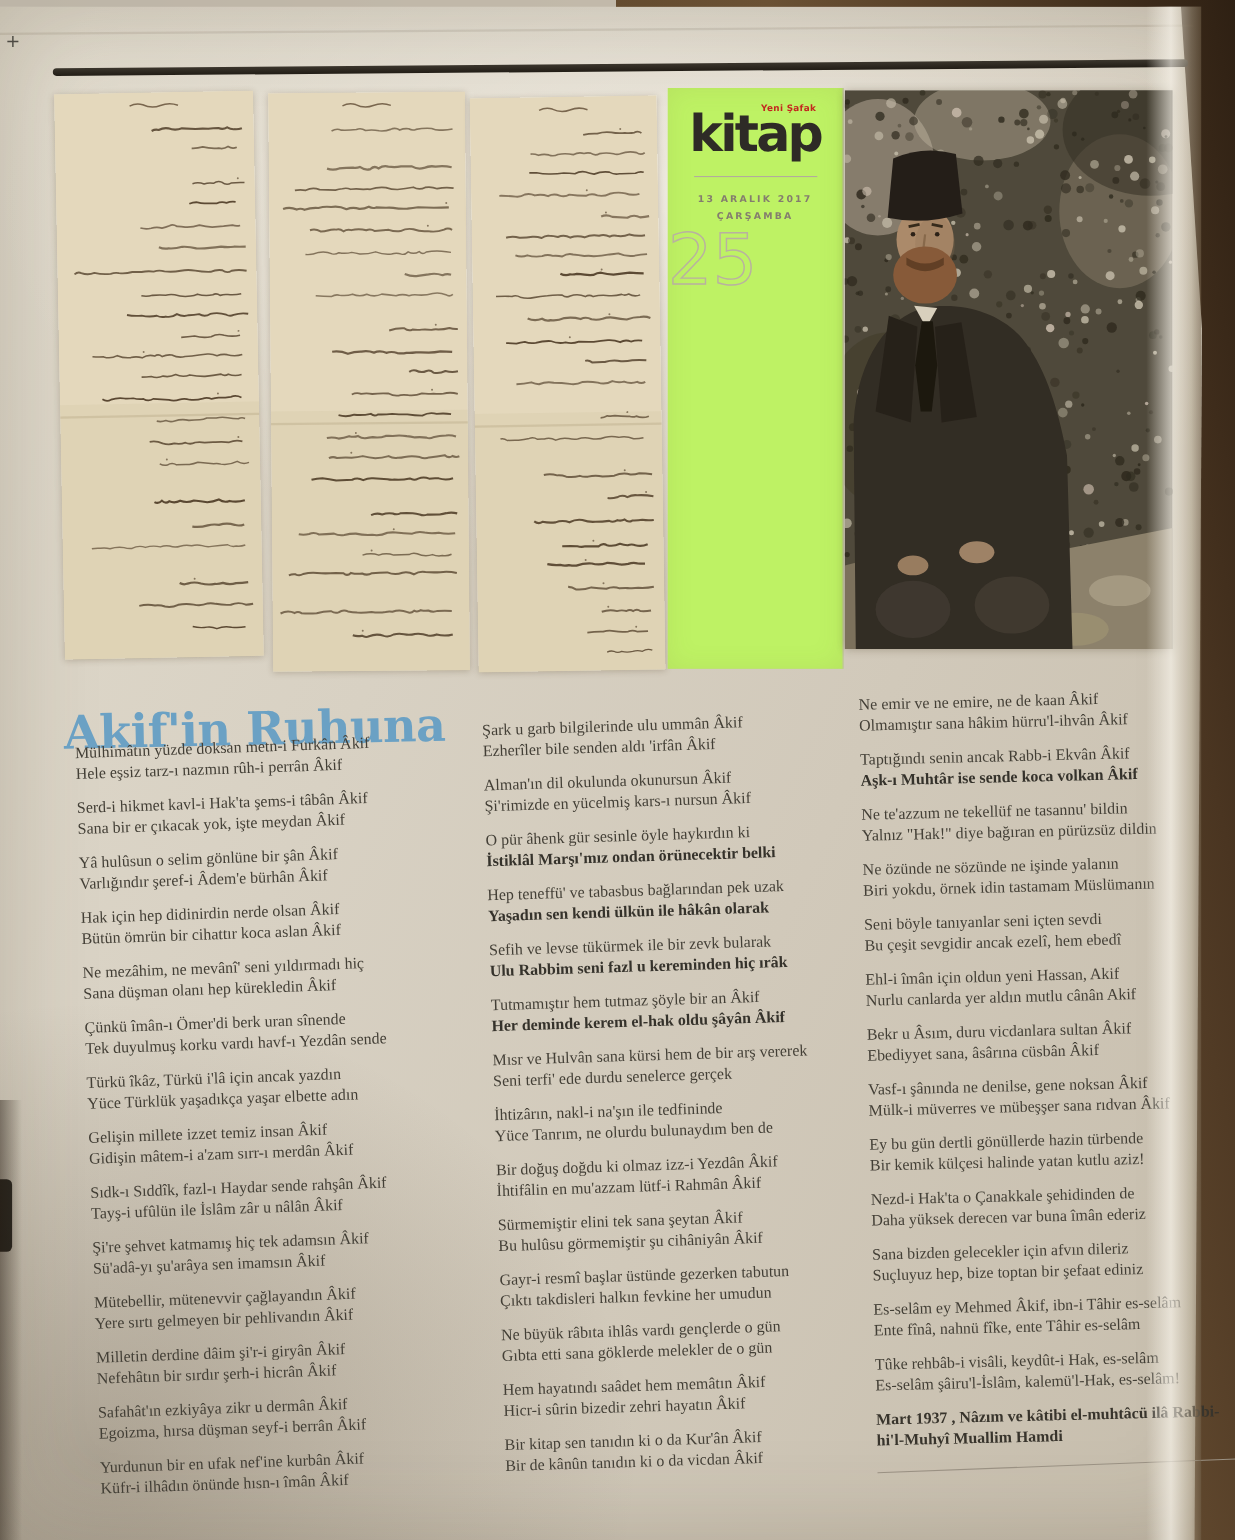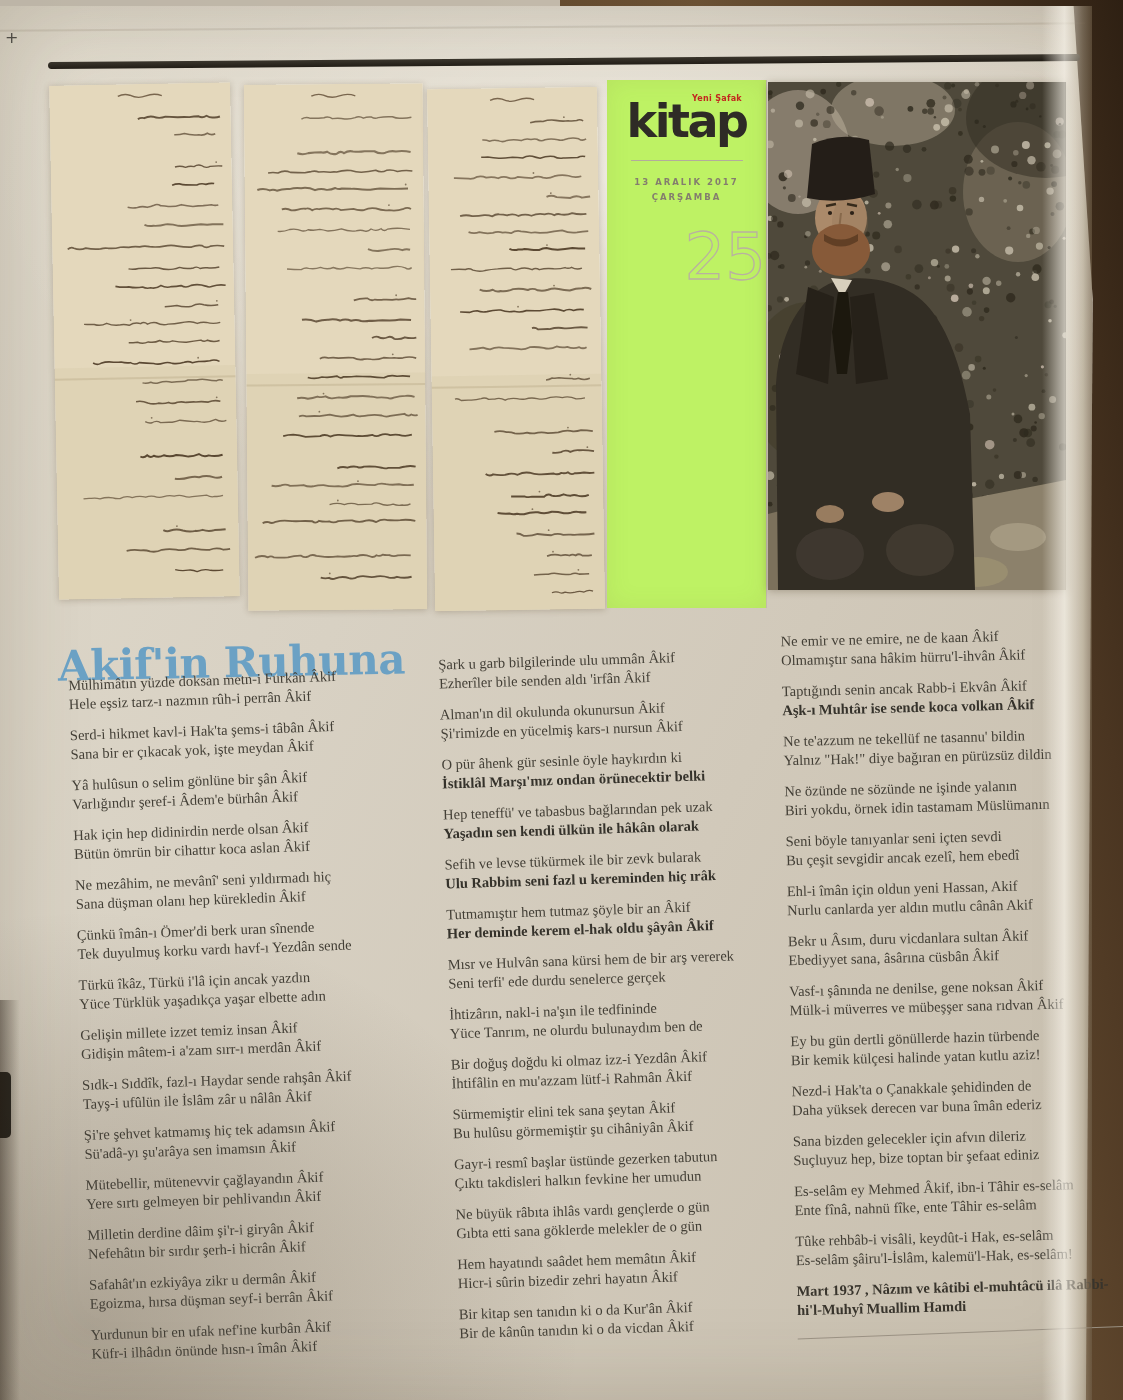--- a/index.html
+++ b/index.html
@@ -34,21 +34,21 @@
   .ms2{left:246px;top:84px;transform:rotate(-.5deg);}
   .ms3{left:431px;top:88px;transform:rotate(-.9deg);}
 
   .masthead{position:absolute;left:607px;top:80px;width:159px;height:528px;background:#bef264;
     border-right:1px solid #c2bbab;box-shadow:inset 0 0 24px rgba(120,100,60,.10);}
   .logo-wrap{position:relative;text-align:center;margin-top:18px;}
   .logo{font:900 46px/46px "DejaVu Sans",sans-serif;letter-spacing:-2.5px;color:#2e2b26;text-transform:lowercase;}
   .brand{position:absolute;top:-4px;right:24px;font:700 8px "DejaVu Sans",sans-serif;color:#c3271f;letter-spacing:.3px;}
   .mast-line{width:112px;height:1px;background:#b3ac9c;margin:16px auto 14px auto;}
   .mast-date{font:700 8.5px "DejaVu Sans",sans-serif;color:#847d6e;letter-spacing:2px;text-align:center;line-height:15px;}
-  .issue-no{margin-top:20px;text-align:right;font:400 64px/64px "DejaVu Sans",sans-serif;
+  .issue-no{text-align:left;font:400 64px/64px "DejaVu Sans",sans-serif;
     color:transparent;-webkit-text-stroke:1.3px #b9b1a0;}
 
   .photo{position:absolute;left:768px;top:82px;width:298px;height:508px;box-shadow:0 1px 8px rgba(60,45,20,.3);}
 
   .headline{position:absolute;left:58px;top:610px;font:700 42px "DejaVu Serif",serif;
     color:#6ba1c4;transform:rotate(-1.2deg);letter-spacing:-.5px;}
 
   .col{position:absolute;width:345px;}
   .col1{left:80px;top:670px;transform:rotate(-2deg);}
   .col2{left:449px;top:650px;transform:rotate(-1.8deg);}

